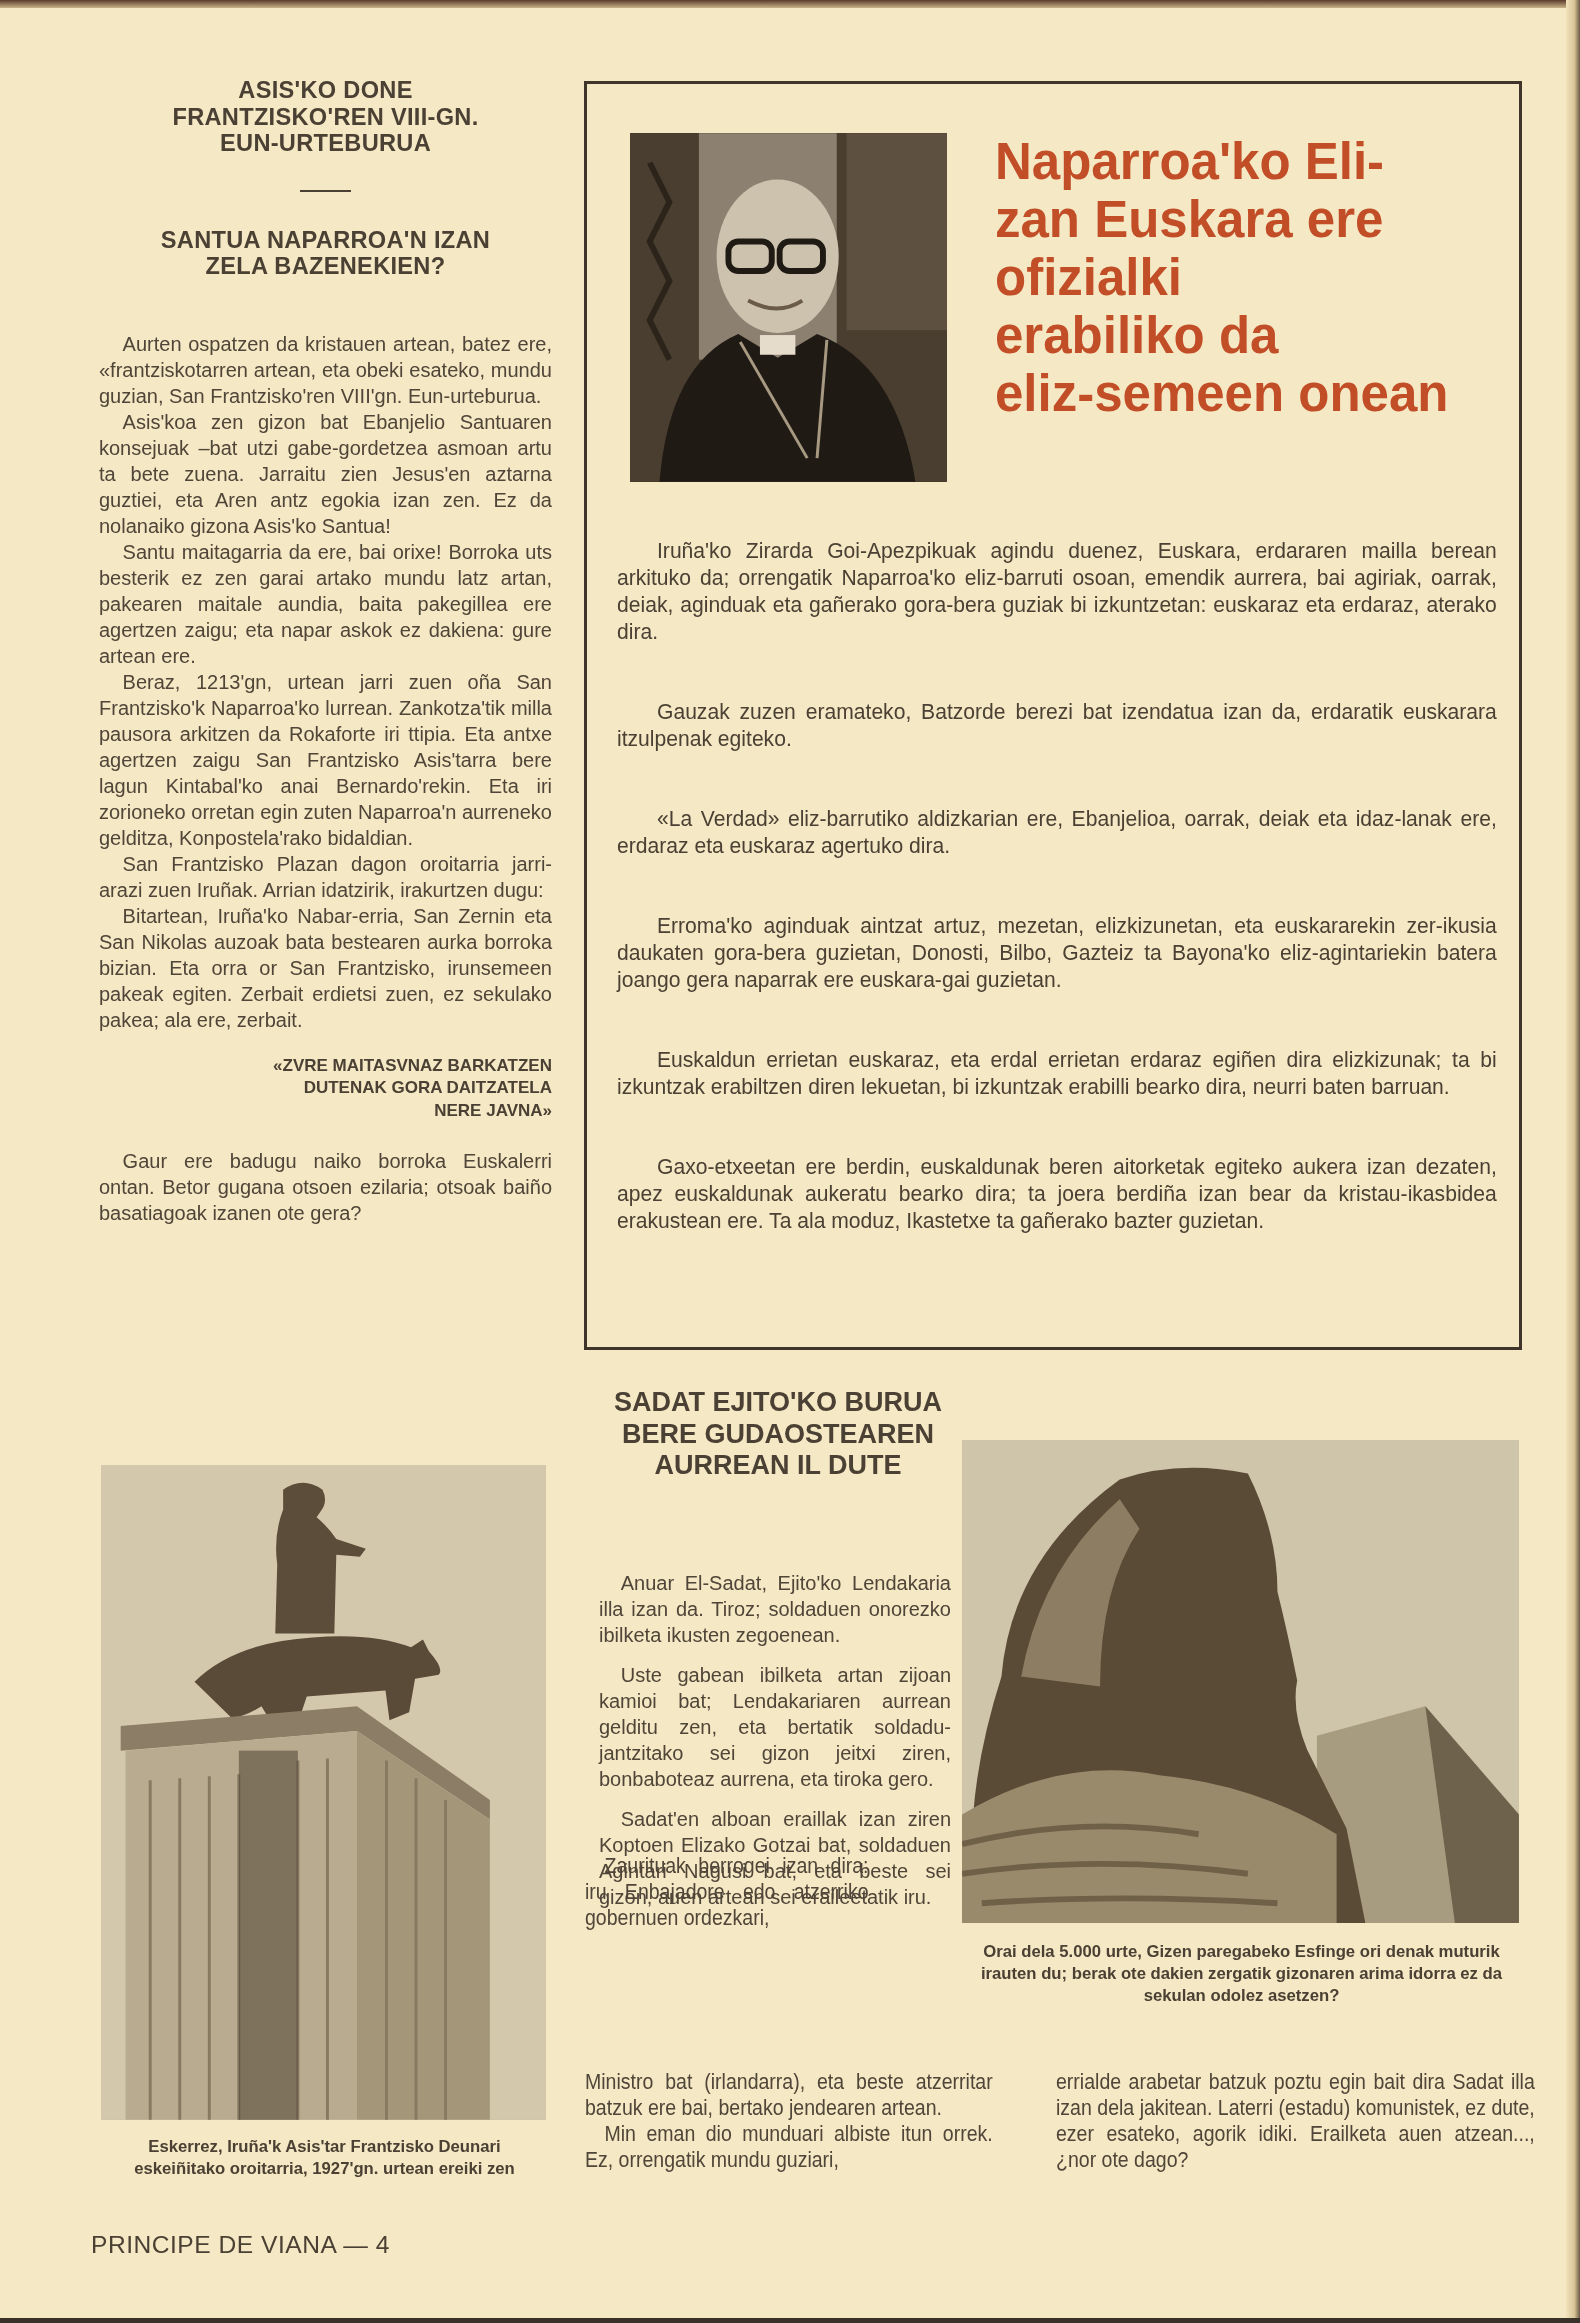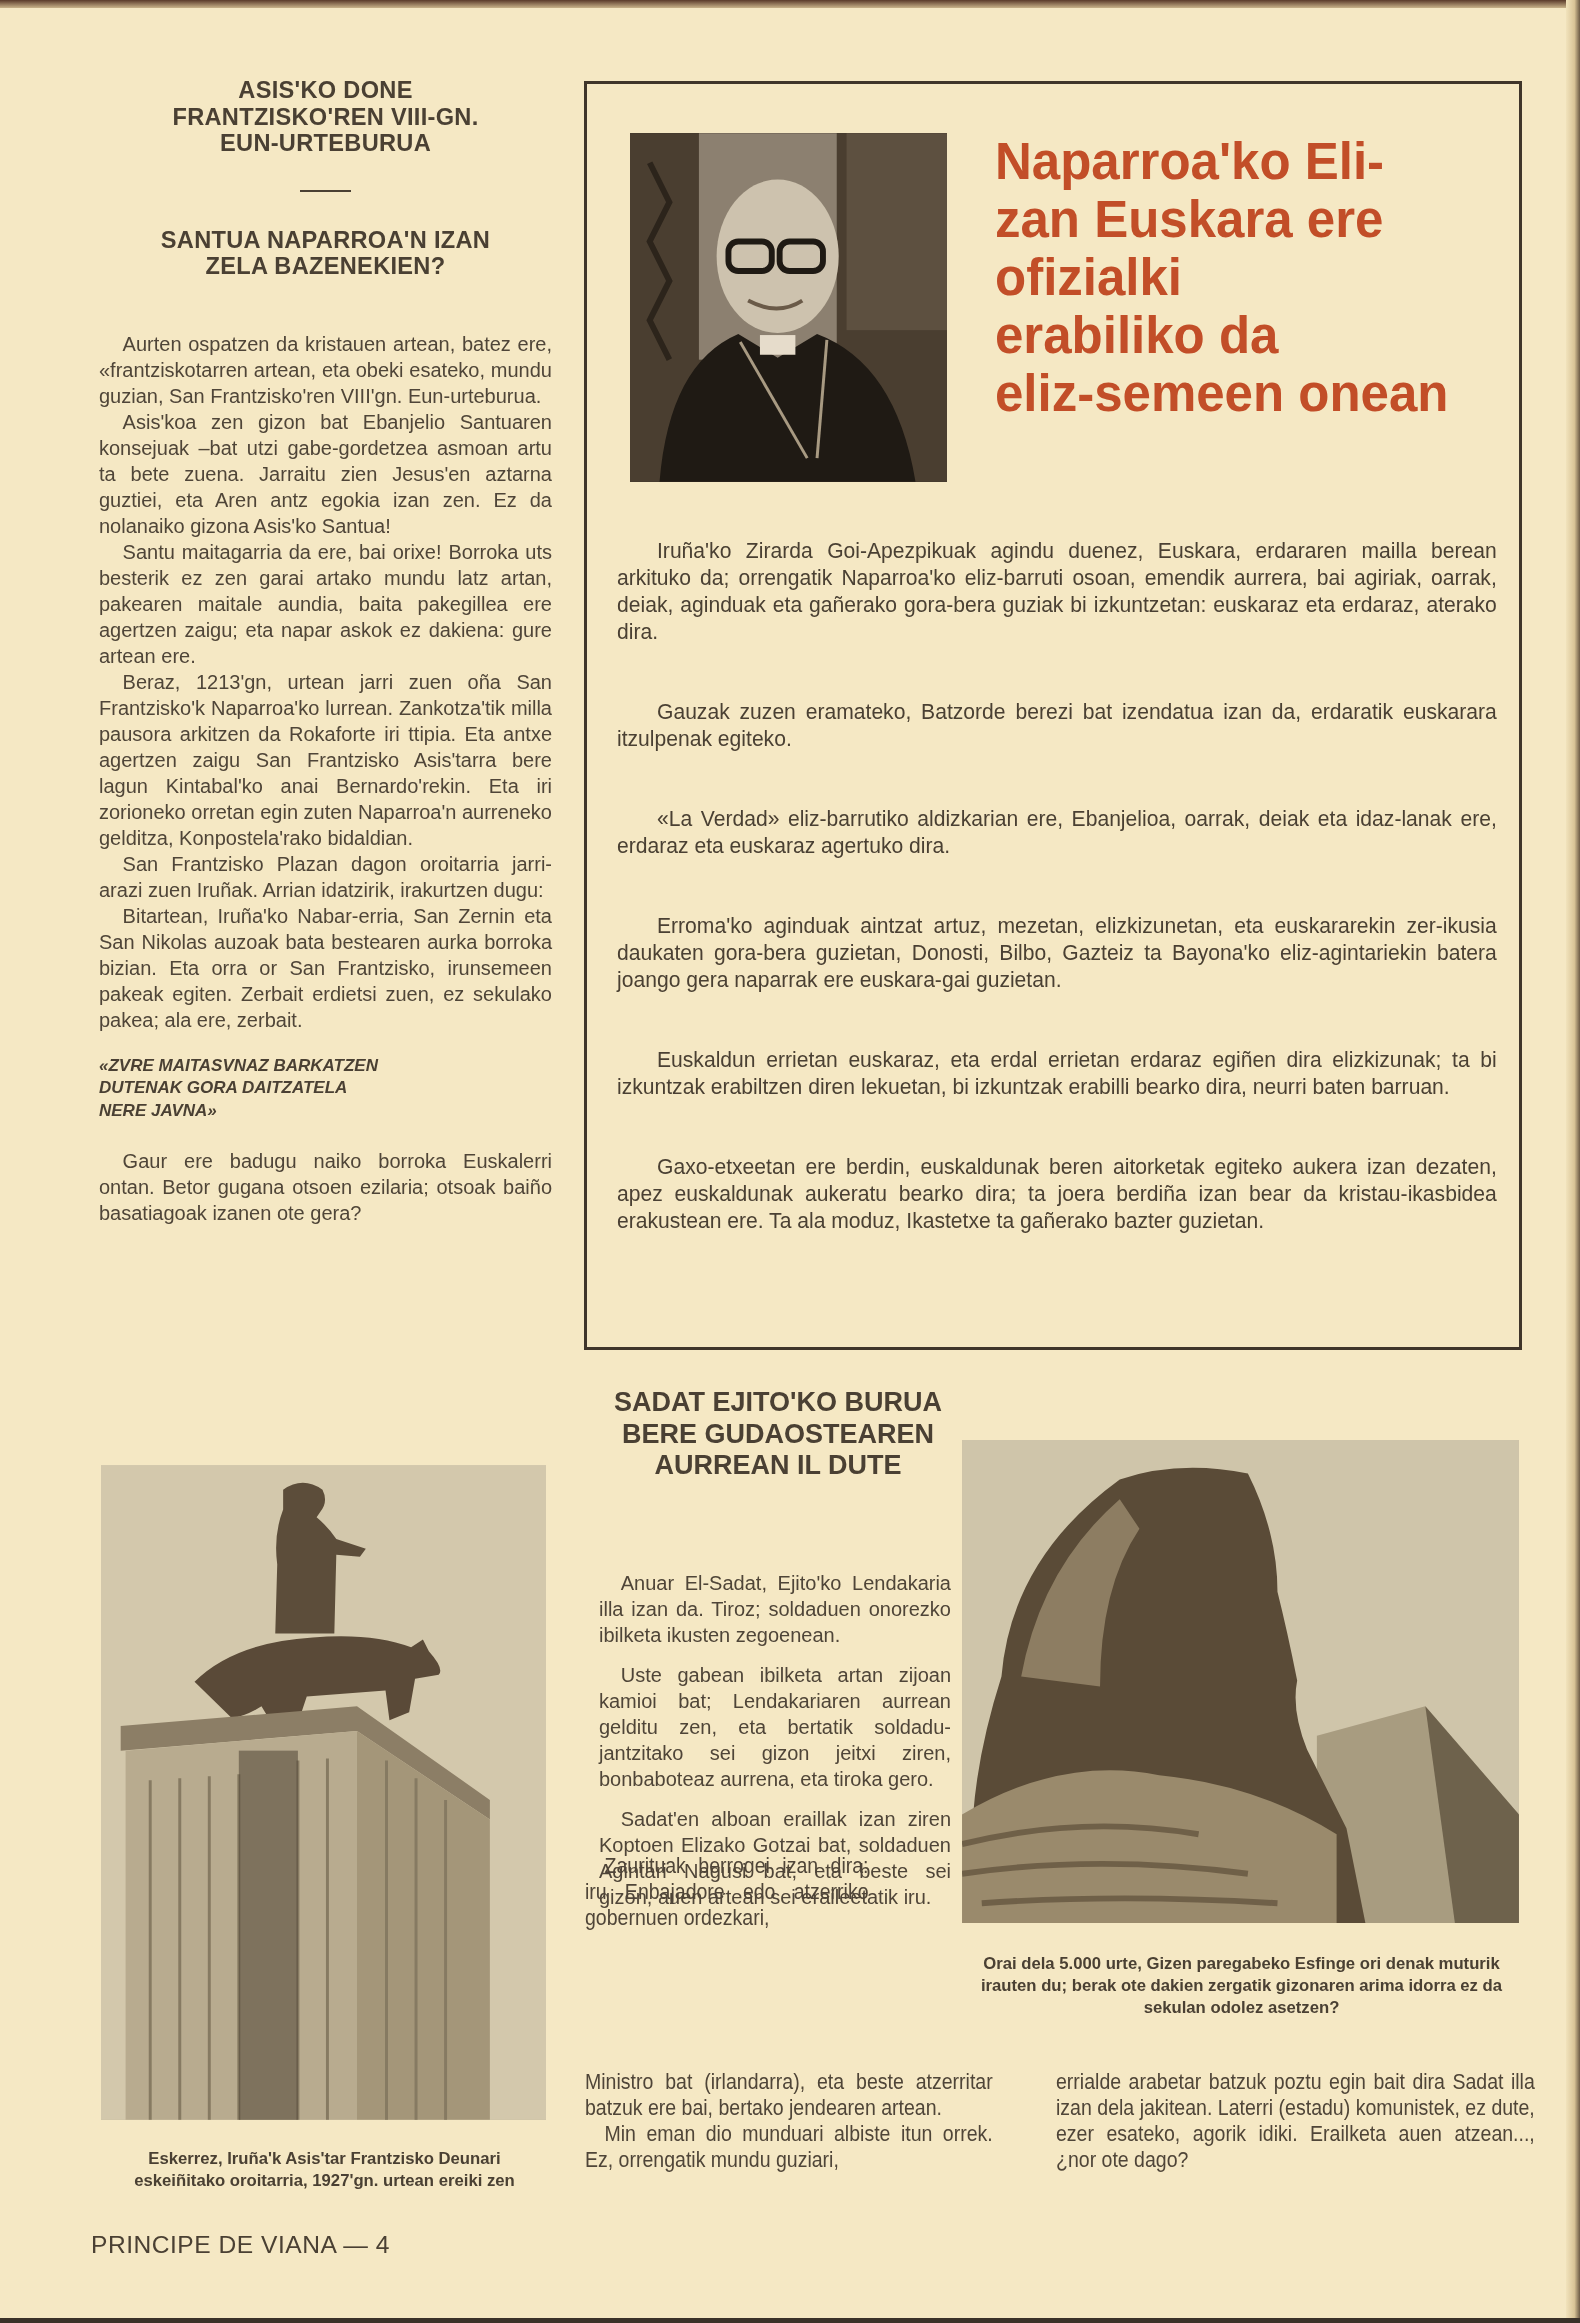--- a/index.html
+++ b/index.html
@@ -13,24 +13,24 @@
   .page-edge-right { position: absolute; right: 0; top: 0; width: 13.8px; height: 2324px; background: linear-gradient(90deg, #f1e3bc, #d9c497 60%, #6b5a45); }
   .page-edge-bottom { position: absolute; left: 0; bottom: 0; width: 1580px; height: 5.9px; background: #3a3128; }
 
   
   .left-col { position: absolute; left: 99px; top: 77px; width: 453px; }
   .hdr { text-align: center; font-weight: bold; font-size: 23.6px; line-height: 26.6px; color: #4a4033; letter-spacing: 0.3px; margin: 0; }
   .hdr-rule { width: 51px; height: 2px; background: #4a4033; margin: 33px auto 35px; }
   .body-text { font-size: 20px; line-height: 26px; text-align: justify; color: #4f4538; margin: 0; }
   .body-text p { margin: 0; text-indent: 23.6px; }
   .intro { margin-top: 51px; }
-  .quote { text-align: left; font-weight: bold; font-size: 17px; line-height: 22.7px; margin: 21.7px 0 25.6px; color: #4a4033; font-style: italic; }
+  .quote { text-align: right; font-weight: bold; font-size: 17px; line-height: 22.7px; margin: 21.7px 0 25.6px; color: #4a4033; }
 
   .statue-photo { position: absolute; left: 101px; top: 1465px; width: 445px; height: 655px; background: linear-gradient(180deg, #d8cdb2 0%, #cfc4a8 40%, #c5b89a 100%); overflow: hidden; }
-  .caption { font-weight: bold; font-size: 16.7px; line-height: 22px; text-align: center; color: #4a4033; margin: 16px; }
+  .caption { font-weight: bold; font-size: 16.7px; line-height: 22px; text-align: center; color: #4a4033; margin: 4px; }
   .left-caption { position: absolute; left: 97px; top: 2132px; width: 455px; }
   .footer { position: absolute; left: 91px; top: 2231px; font-size: 24.6px; color: #4a4033; letter-spacing: 0.5px; }
 
   
   .box { position: absolute; left: 584px; top: 81px; width: 938px; height: 1269px; border: 3px solid #3f352a; box-sizing: border-box; }
   .bishop-photo { position: absolute; left: 43px; top: 49px; width: 317px; height: 349px; background: #3e3428; overflow: hidden; }
   .box-title { position: absolute; left: 408px; top: 49px; width: 493px; font-size: 51px; line-height: 58px; color: #c24e28; margin: 0; }
   .box-text { position: absolute; left: 29.6px; top: 453px; width: 880px; font-family: "Liberation Sans", sans-serif; font-size: 22.7px; line-height: 27px; color: #4a4033; text-align: justify; transform: scaleX(0.93); transform-origin: left top; }
   .box-text p { margin: 0 0 53px; text-indent: 43px; width: 946px; }
 

